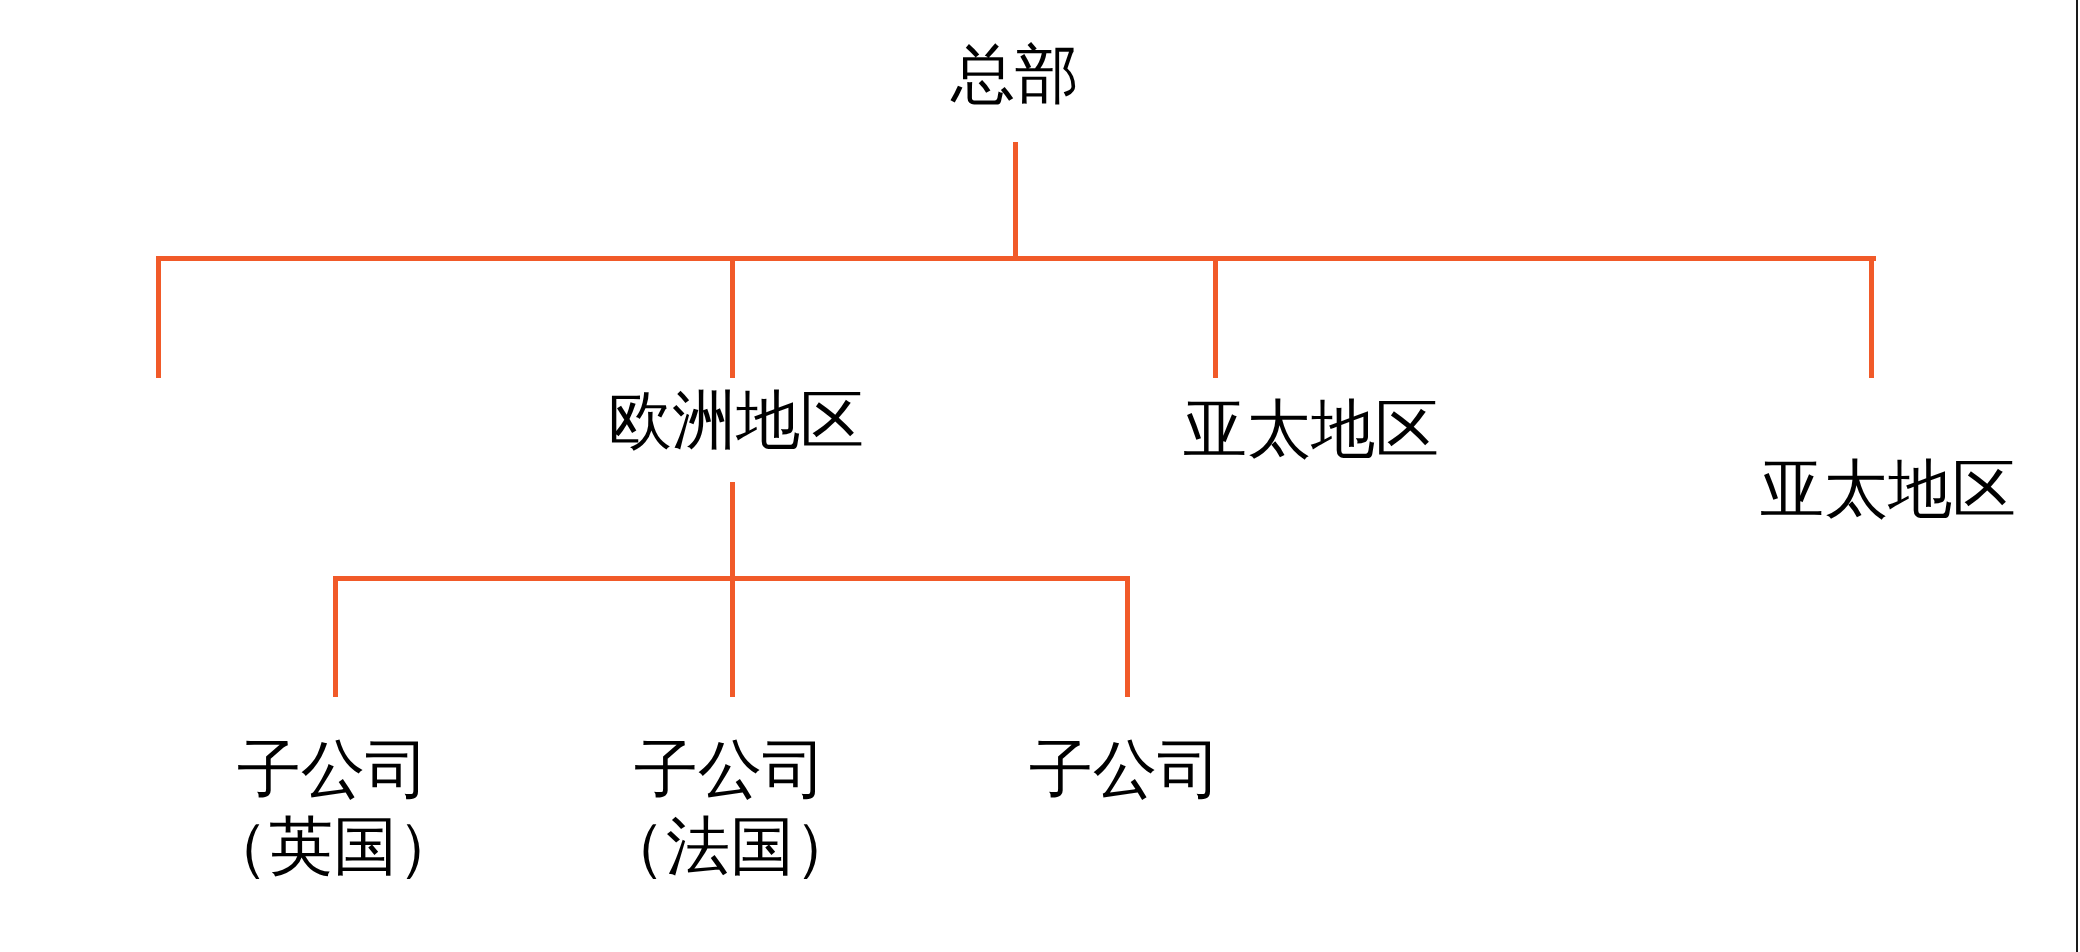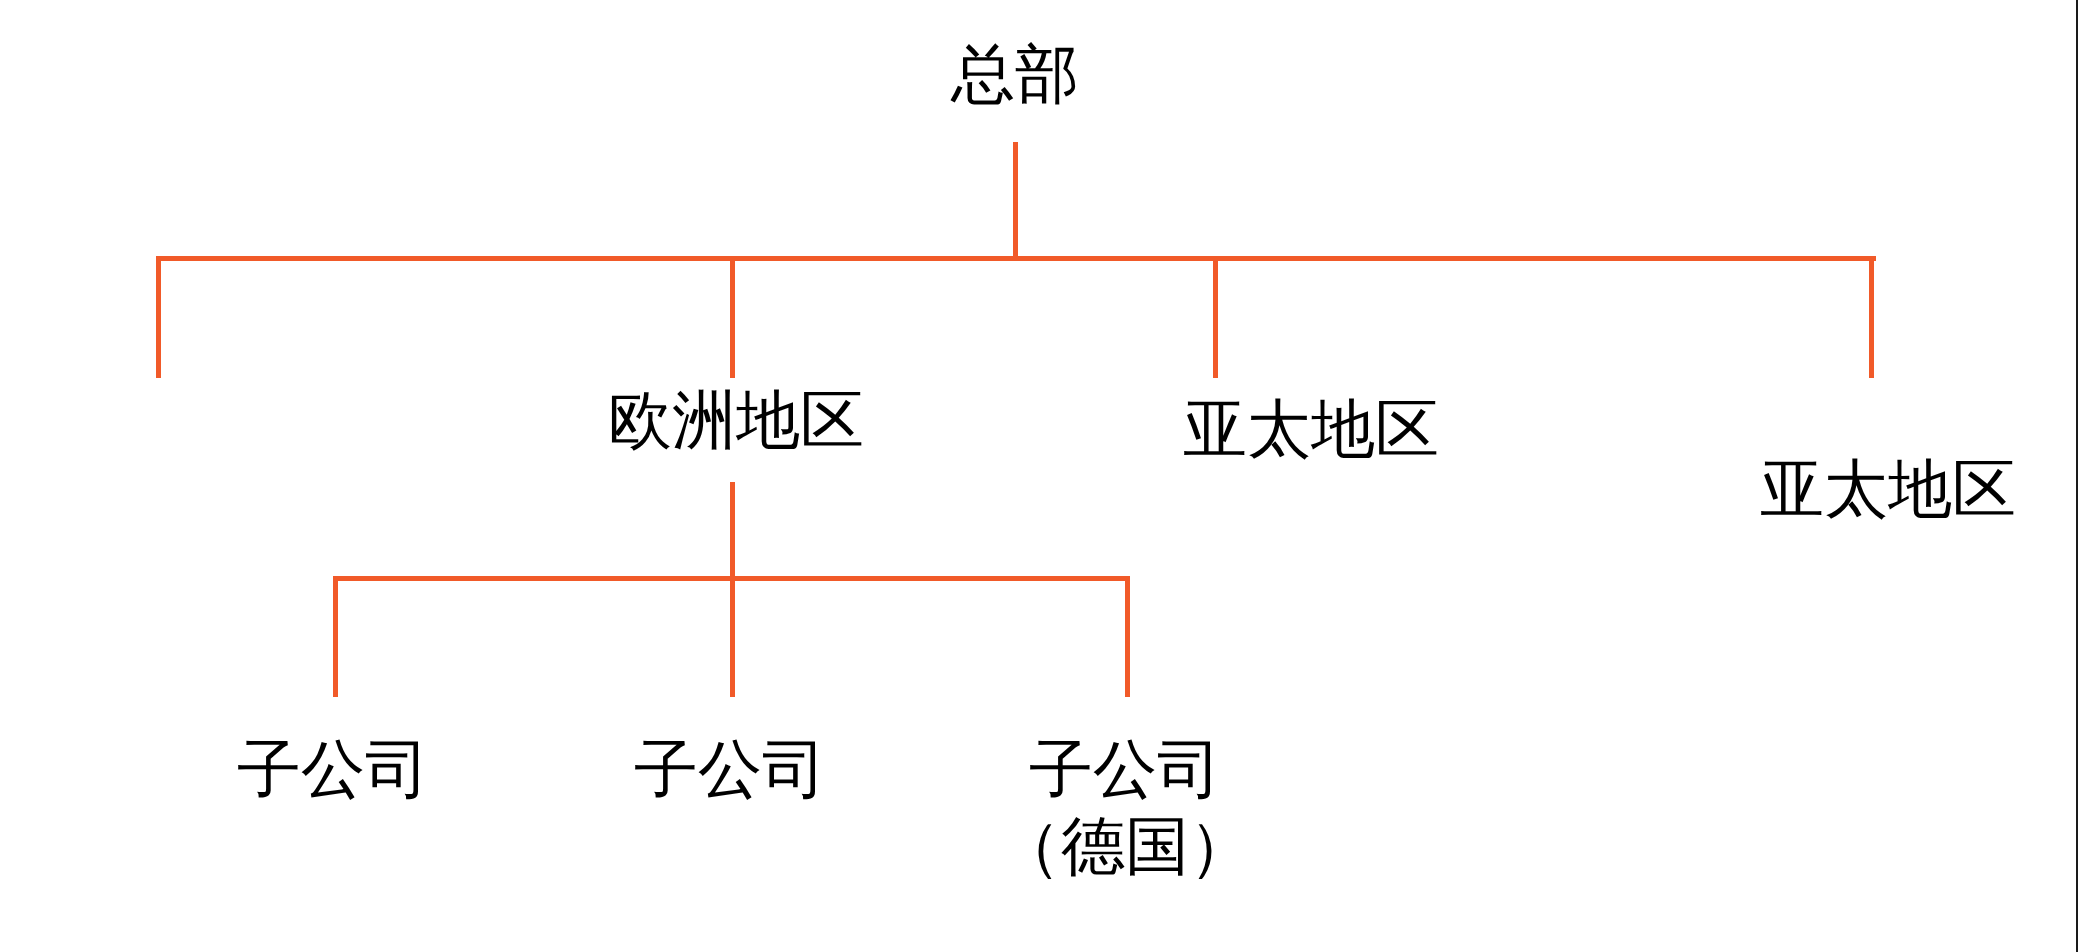--- a/index.html
+++ b/index.html
@@ -64,24 +64,25 @@
   <div class="line" style="left:730px; top:482px; width:5px; height:99px;"></div>
 
   <div class="line" style="left:333px; top:576px; width:797px; height:5px;"></div>
 
   <div class="line" style="left:333px; top:576px; width:5px; height:121px;"></div>
   <div class="line" style="left:730px; top:576px; width:5px; height:121px;"></div>
   <div class="line" style="left:1125px; top:576px; width:5px; height:121px;"></div>
 
   <div class="label two-line" style="left:333px; top:731px;">
     <span class="ln">子公司</span>
+    <span class="ln">（英国）</span>
   </div>
   <div class="label two-line" style="left:730px; top:731px;">
     <span class="ln">子公司</span>
+    <span class="ln">（法国）</span>
   </div>
   <div class="label two-line" style="left:1125px; top:731px;">
     <span class="ln">子公司</span>
-    <span class="ln">（德国）</span>
   </div>
 
   <div class="edge-line" style="left:2076px; top:0; width:2px; height:952px;"></div>
 
 </div>
 
 </body></html>

